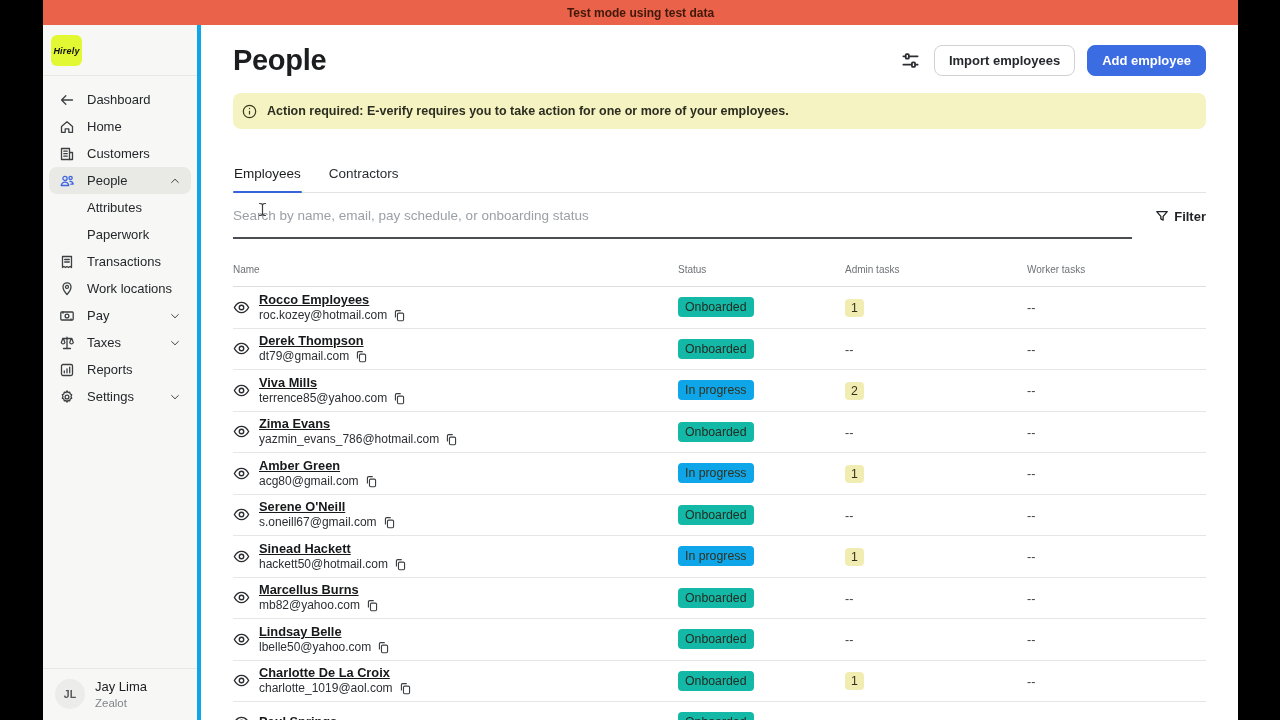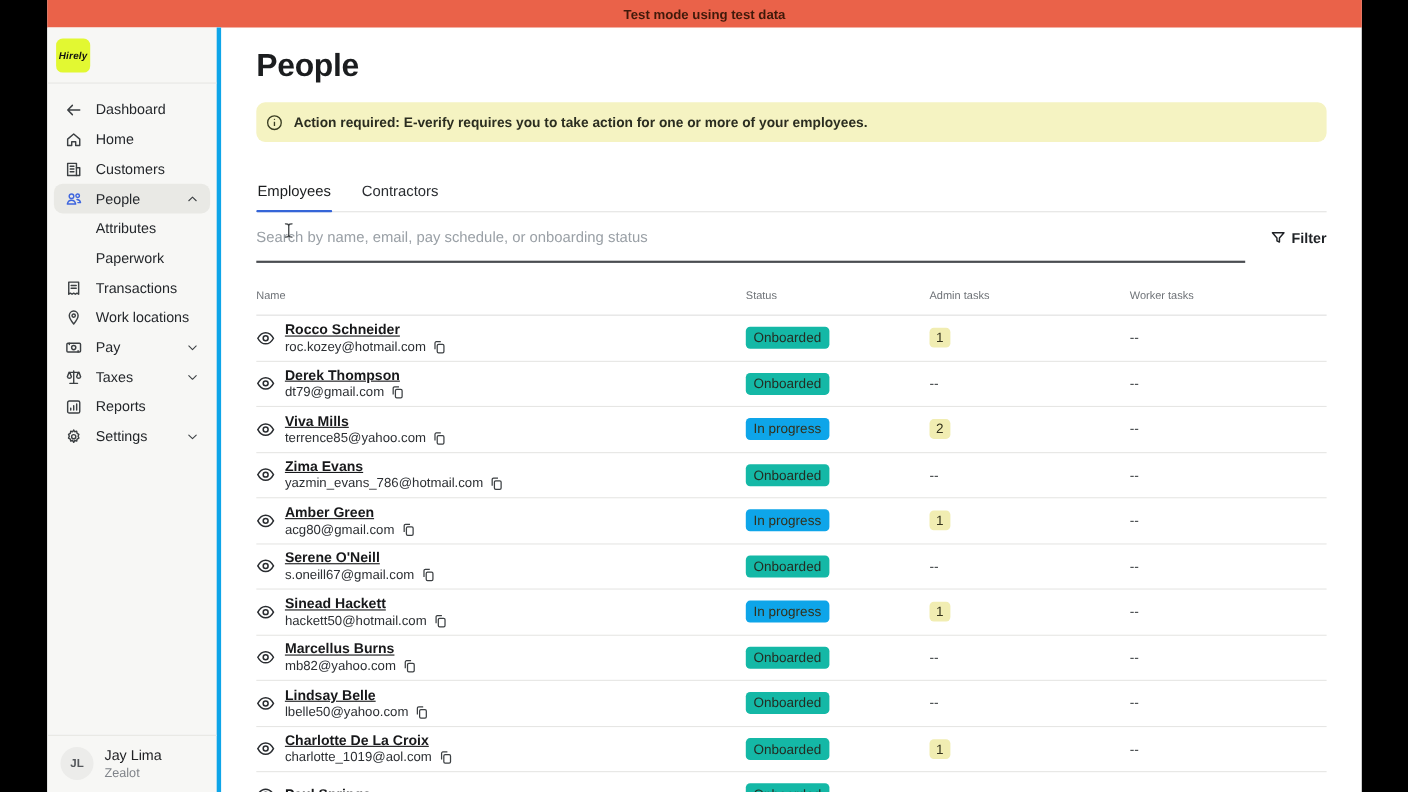--- a/index.html
+++ b/index.html
@@ -218,20 +218,32 @@
             <div class="uname">Jay Lima</div>
             <div class="urole">Zealot</div>
           </div>
         </div>
       </div>
 
       <div class="main">
 
         <div class="page-head">
           <div class="page-title">People</div>
+          <div class="head-actions">
+            <div class="icon-btn">
+              <svg width="19" height="19" viewBox="0 0 16 16" fill="none" stroke="currentColor" stroke-width="1.5" stroke-linecap="round">
+                <line x1="2" y1="4.5" x2="14" y2="4.5"></line>
+                  <line x1="2" y1="11.5" x2="14" y2="11.5"></line>
+                <rect x="4" y="2.6" width="2.6" height="3.8" rx="0.8" fill="#fff"></rect>
+                <rect x="9.2" y="9.6" width="2.6" height="3.8" rx="0.8" fill="#fff"></rect>
+              </svg>
+            </div>
+            <div class="btn secondary">Import employees</div>
+            <div class="btn primary">Add employee</div>
+          </div>
         </div>
 
         <div class="alert">
           <span class="alert-icon">
             <svg width="15" height="15" viewBox="0 0 16 16" fill="none" stroke="currentColor" stroke-width="1.3">
               <circle cx="8" cy="8" r="6.6"></circle>
                 <line x1="8" y1="7.2" x2="8" y2="11.2"></line>
                 <circle cx="8" cy="4.8" r="0.7" fill="currentColor" stroke="none"></circle>
             </svg>
           </span>
@@ -271,21 +283,21 @@
         <div id="tbody">
             <div class="grid-row tbody-row">
     <div class="name-cell">
       <span class="eye">
         <svg width="17" height="17" viewBox="0 0 16 16" fill="none" stroke="currentColor" stroke-width="1.3">
           <path d="M1.3 8 C3 4.8 5.4 3.2 8 3.2 C10.6 3.2 13 4.8 14.7 8 C13 11.2 10.6 12.8 8 12.8 C5.4 12.8 3 11.2 1.3 8 Z"></path>
           <circle cx="8" cy="8" r="2.1"></circle>
         </svg>
       </span>
       <span class="nm-wrap">
-        <span class="emp-name">Rocco Schneider</span>
+        <span class="emp-name">Rocco Employees</span>
         <span class="email-line">
           <span class="emp-email">roc.kozey@hotmail.com</span>
           <span class="copy">
             <svg width="13" height="13" viewBox="0 0 16 16" fill="none" stroke="currentColor" stroke-width="1.4">
               <rect x="5.5" y="5" width="7.5" height="9.5" rx="1.5"></rect>
               <path d="M3 10.5 V3.5 C3 2.7 3.7 2 4.5 2 H9.5"></path>
             </svg>
           </span>
         </span>
       </span>

